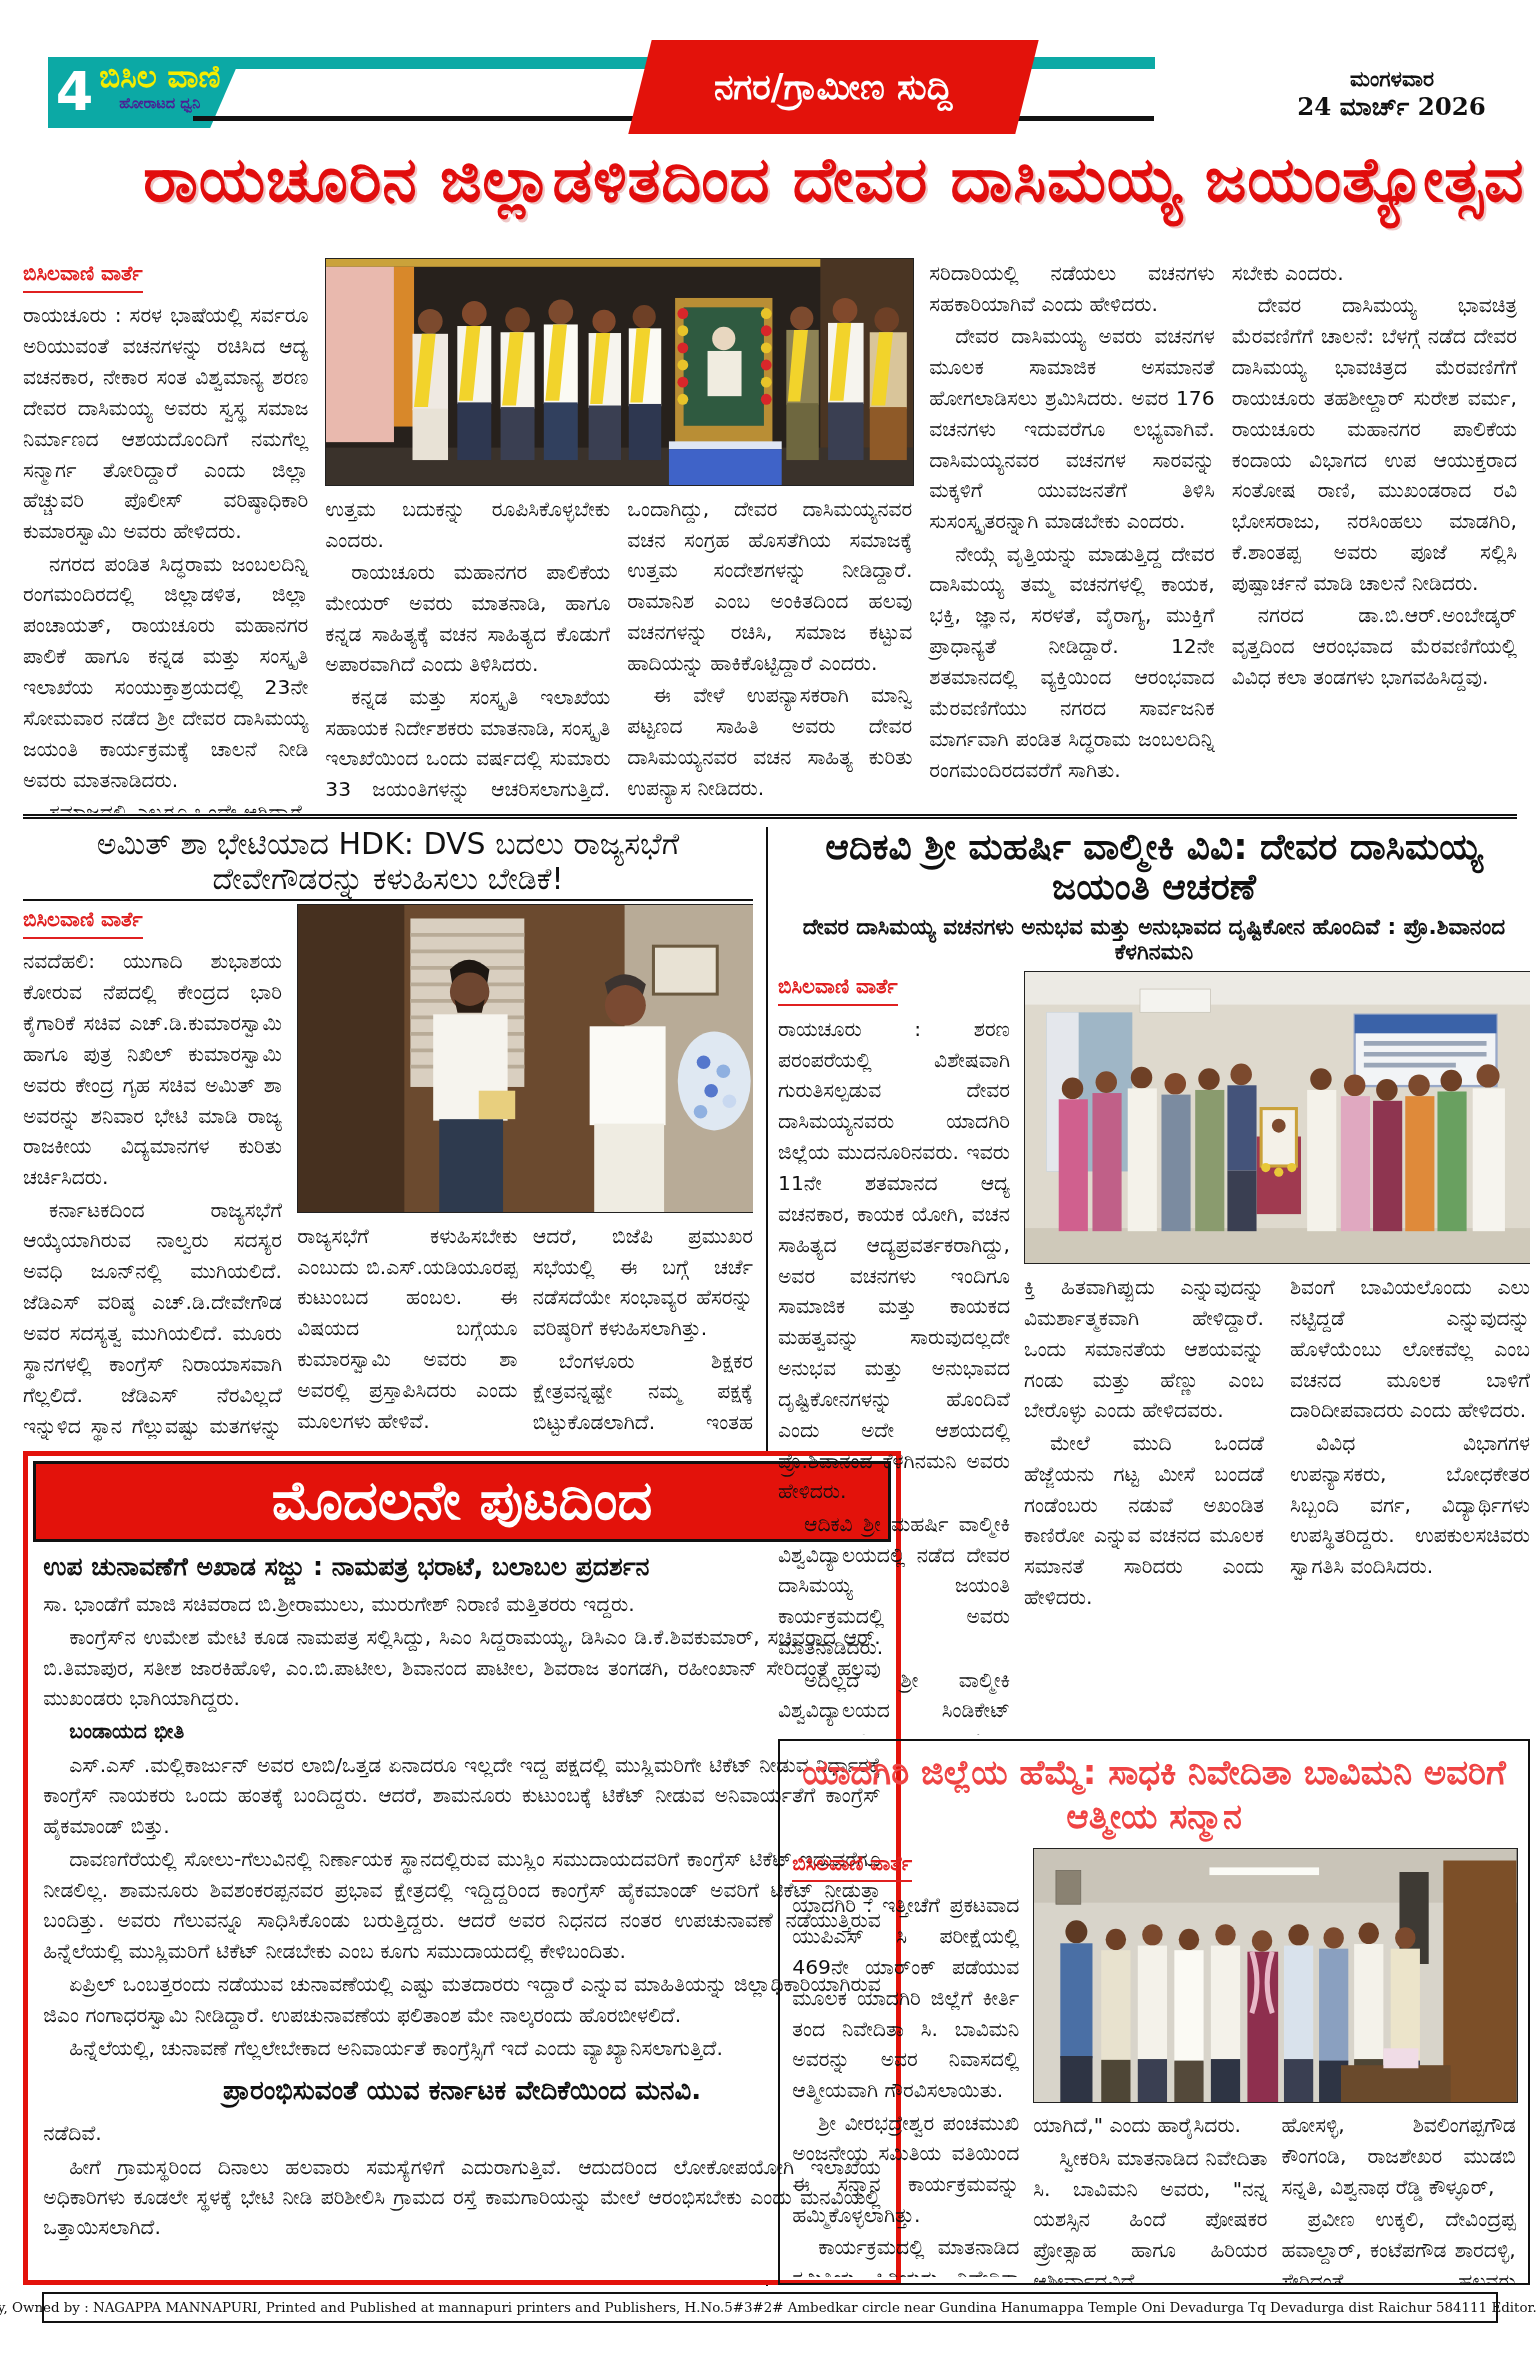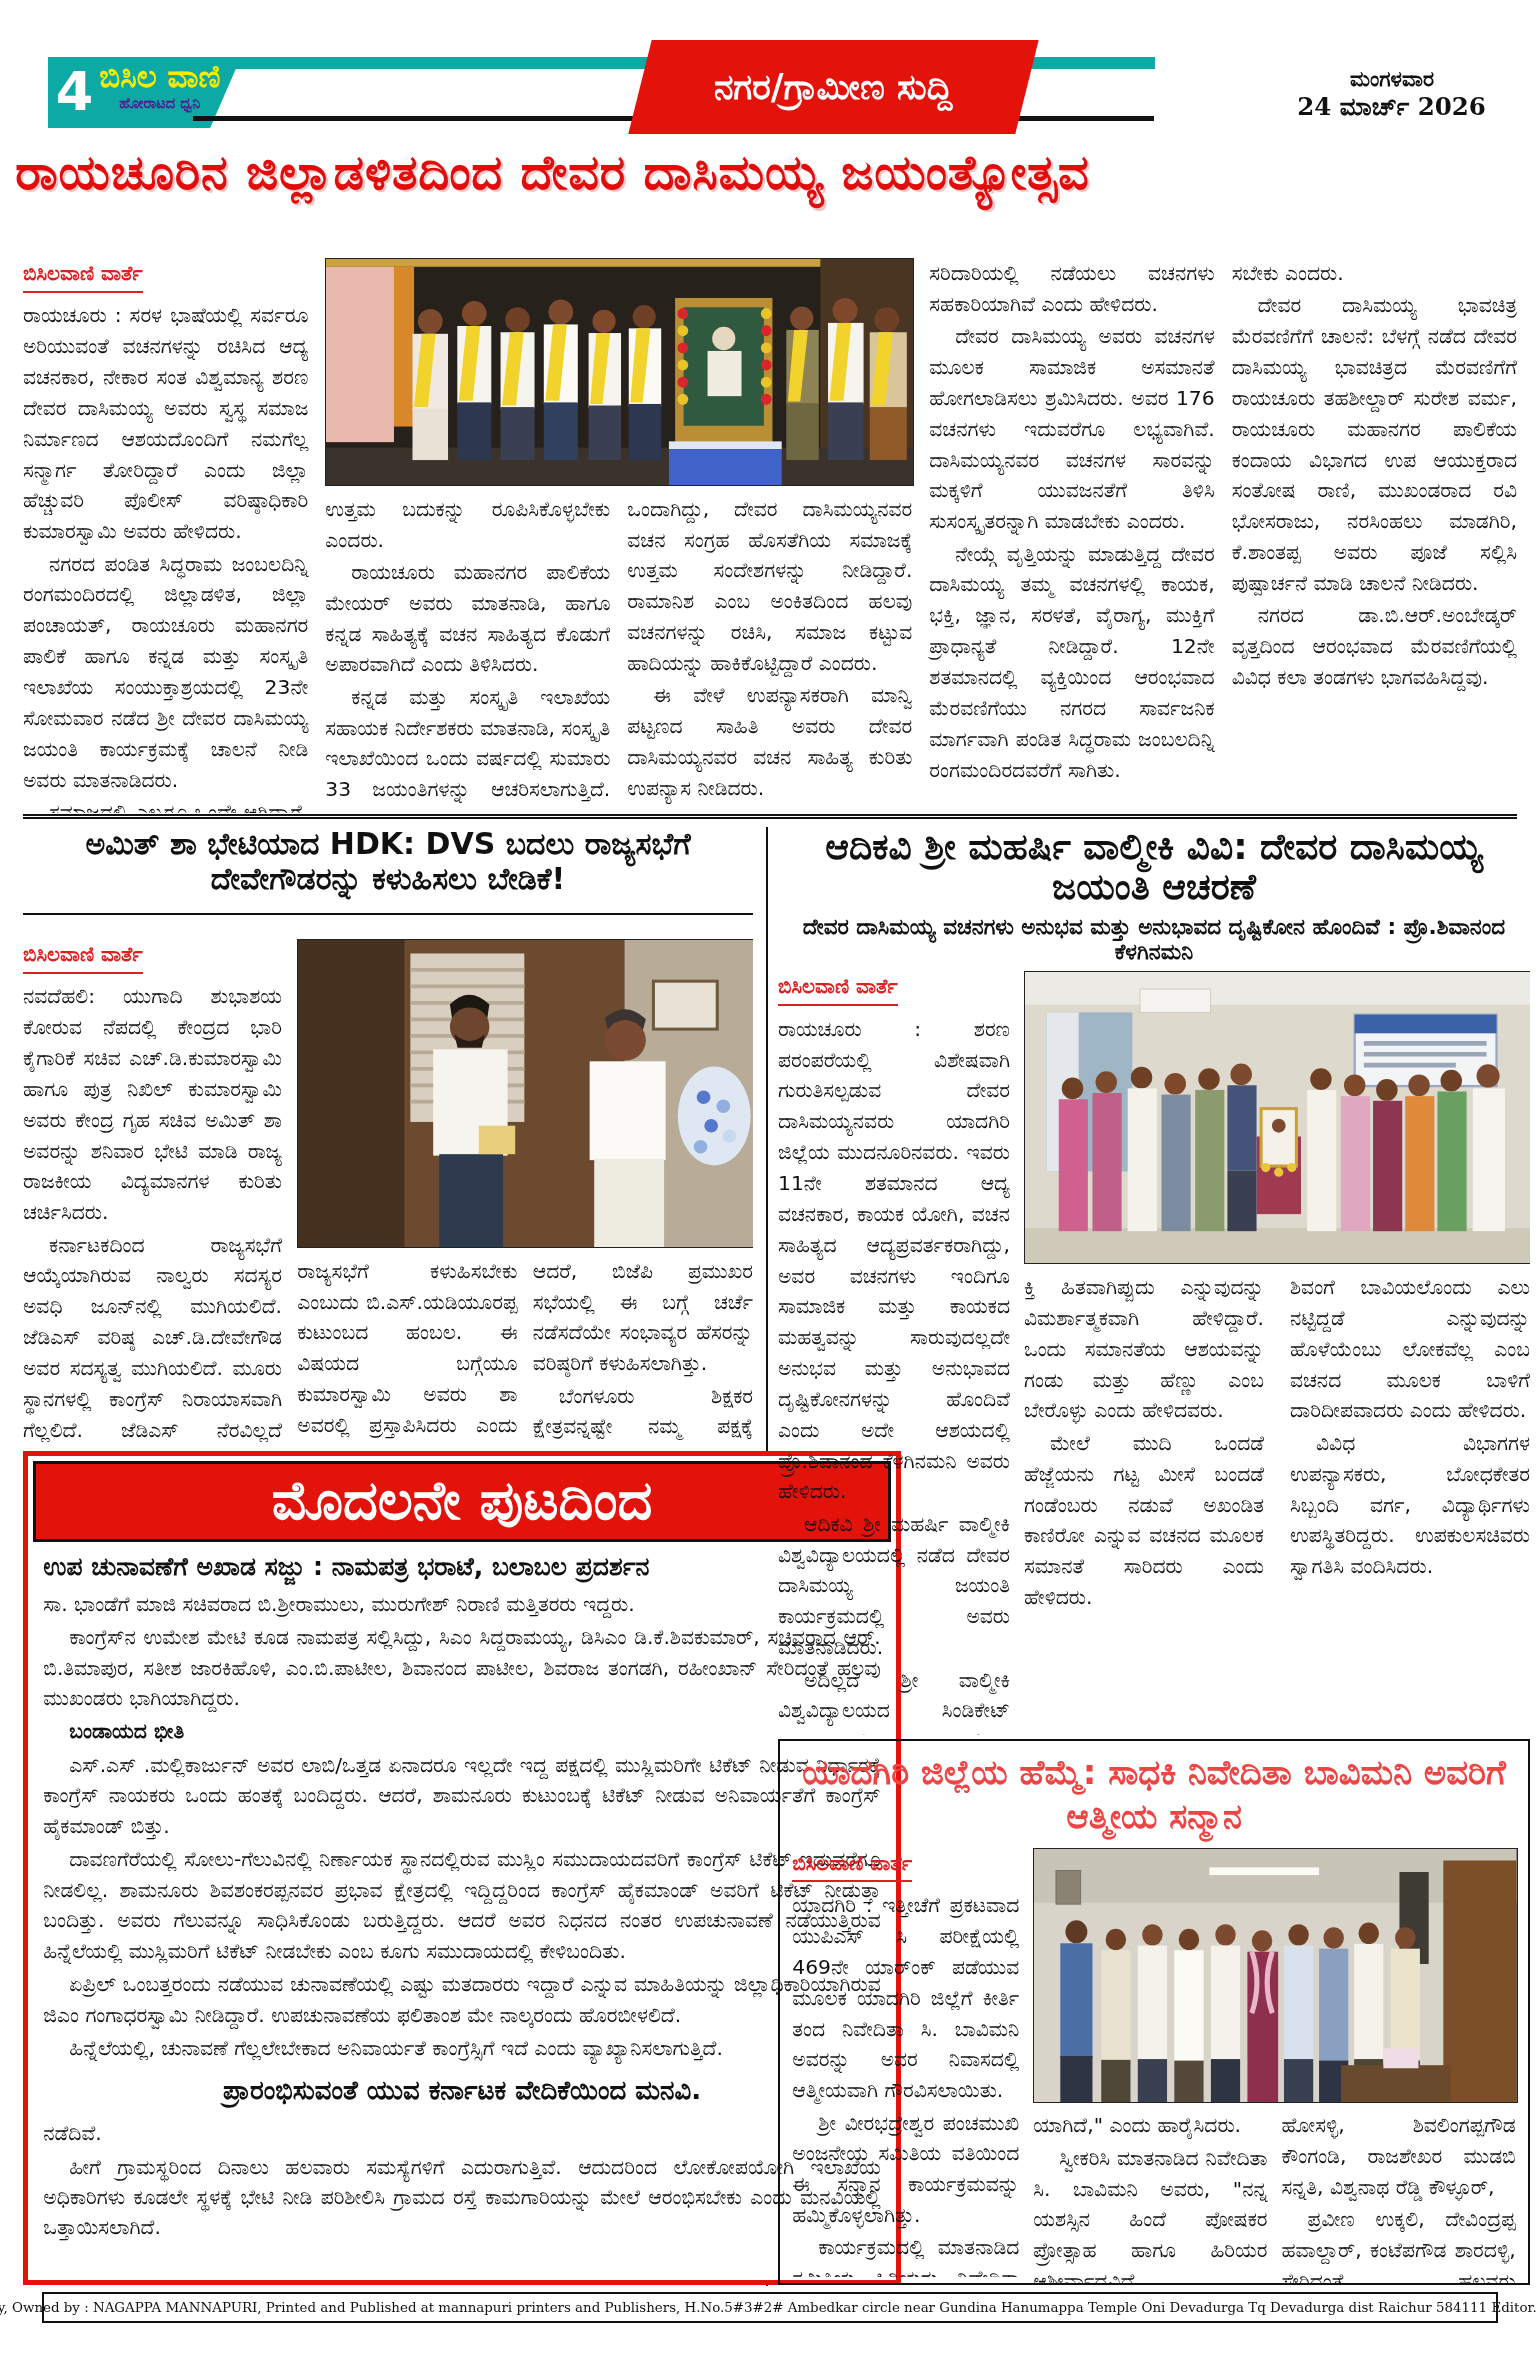--- a/index.html
+++ b/index.html
@@ -14,44 +14,44 @@
   .paper-name{color:#f5ec00;font-size:31px;font-weight:bold;line-height:1.1;white-space:nowrap;}
   .tagline{color:#4c1d95;font-size:14.6px;font-weight:bold;margin-top:1.5px;white-space:nowrap;}
   .header-rule{position:absolute;left:193px;top:116px;width:961px;height:4.6px;background:#121212;}
   .section-flag{position:absolute;left:640px;top:40px;width:387px;height:94px;background:#e3120b;
                 transform:skewX(-14deg);display:flex;align-items:center;justify-content:center;z-index:2;}
   .section-flag span{transform:skewX(14deg);color:#fff;font-size:35px;font-weight:bold;white-space:nowrap;}
   .weekday{position:absolute;left:1296px;top:67px;width:192px;text-align:center;font-size:21px;font-weight:bold;}
   .date{position:absolute;left:1288px;top:92px;width:207px;text-align:center;font-size:24.5px;font-weight:bold;
         font-family:"DejaVu Serif","Liberation Serif",serif;}
   
-  .main-headline{position:absolute;left:15.3px;top:146px;width:1509px;text-align:left;color:#e10d0d;
-                 font-size:48px;font-weight:bold;line-height:1.1;letter-spacing:0.8px;
+  .main-headline{position:absolute;left:15.3px;top:146px;width:1509px;text-align:right;color:#e10d0d;
+                 font-size:62px;font-weight:bold;line-height:1.1;letter-spacing:0.8px;
                  text-shadow:2.3px 2.3px 0 rgba(180,0,0,.22);}
   
   .byline{display:inline-block;color:#e02020;font-weight:bold;font-size:20px;border-bottom:2.3px solid #e02020;
           padding-bottom:2.3px;margin-bottom:7.7px;}
   .textcol{font-size:20.3px;line-height:1.52;text-align:justify;}
   .textcol p{margin:0 0 1.5px 0;text-indent:26px;}
   .textcol p.nofirst{text-indent:0;}
   
   .lead-story{position:absolute;left:23px;top:258px;width:1494px;height:555px;display:flex;gap:17px;overflow:hidden;}
   .ls-col{flex:1;min-width:0;}
   .ls-middle{width:587px;flex:none;display:flex;flex-direction:column;}
   .photo-frame{border:1.5px solid #222;background:#222;}
   .photo-lead{width:100%;height:226px;margin-bottom:7.7px;}
   .ls-middle-cols{display:flex;gap:17px;flex:1;overflow:hidden;}
   .ls-middle-cols .ls-col{overflow:hidden;}
   
   .row-divider{position:absolute;left:23px;top:814px;width:1494px;height:0;border-top:5.4px double #111;}
   .v-rule{position:absolute;left:766px;top:827px;width:2.3px;height:1459px;background:#111;}
   
   .hdk-story{position:absolute;left:23px;top:827px;width:730px;height:618px;overflow:hidden;}
-  .hdk-headline{font-size:30px;font-weight:bold;text-align:center;line-height:1.15;border-bottom:2.3px solid #111;
-                padding-bottom:17px;margin-bottom:24px;}
+  .hdk-headline{font-size:30px;font-weight:normal;text-align:center;line-height:1.15;border-bottom:2.3px solid #111;
+                padding-bottom:3px;margin-bottom:3px;}
   .hdk-body{display:flex;gap:15.3px;}
   .hdk-colA{width:259px;flex:none;overflow:hidden;height:552px;}
   .hdk-right{flex:1;display:flex;flex-direction:column;min-width:0;}
   .photo-hdk{width:100%;height:307px;margin-bottom:7.7px;}
   .hdk-cols{display:flex;gap:15.3px;flex:1;overflow:hidden;}
   .hdk-cols .textcol{flex:1;min-width:0;overflow:hidden;}
   
   .fpc-box{position:absolute;left:23px;top:1451px;width:878px;height:834px;border:5.4px solid #e3120b;
            box-sizing:border-box;background:#fff;overflow:hidden;}
   .fpc-title{background:#e3120b;border:3.1px solid #111;color:#fff;text-align:center;font-size:54px;font-weight:bold;

